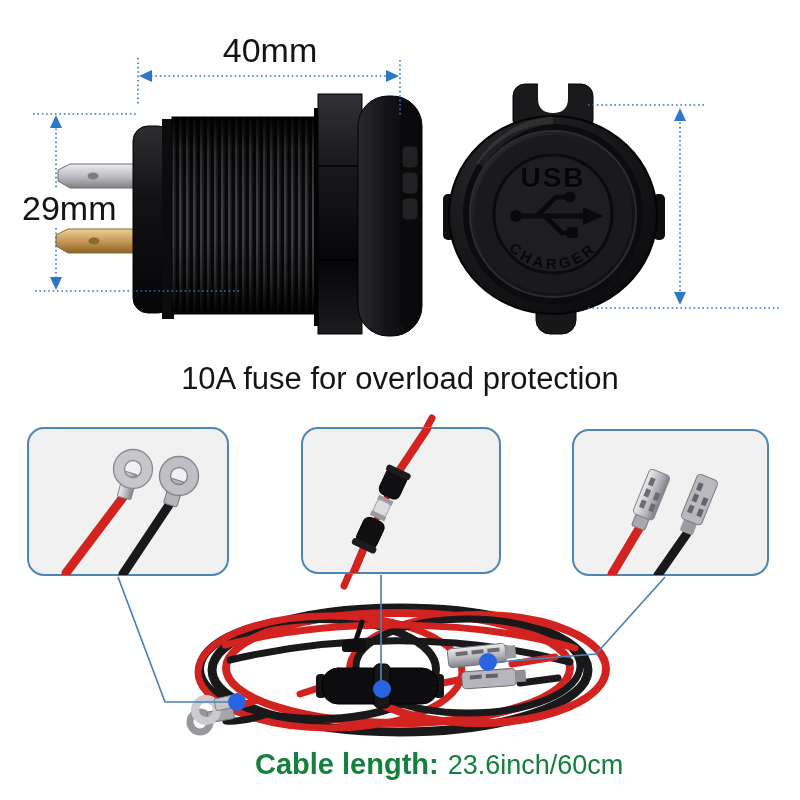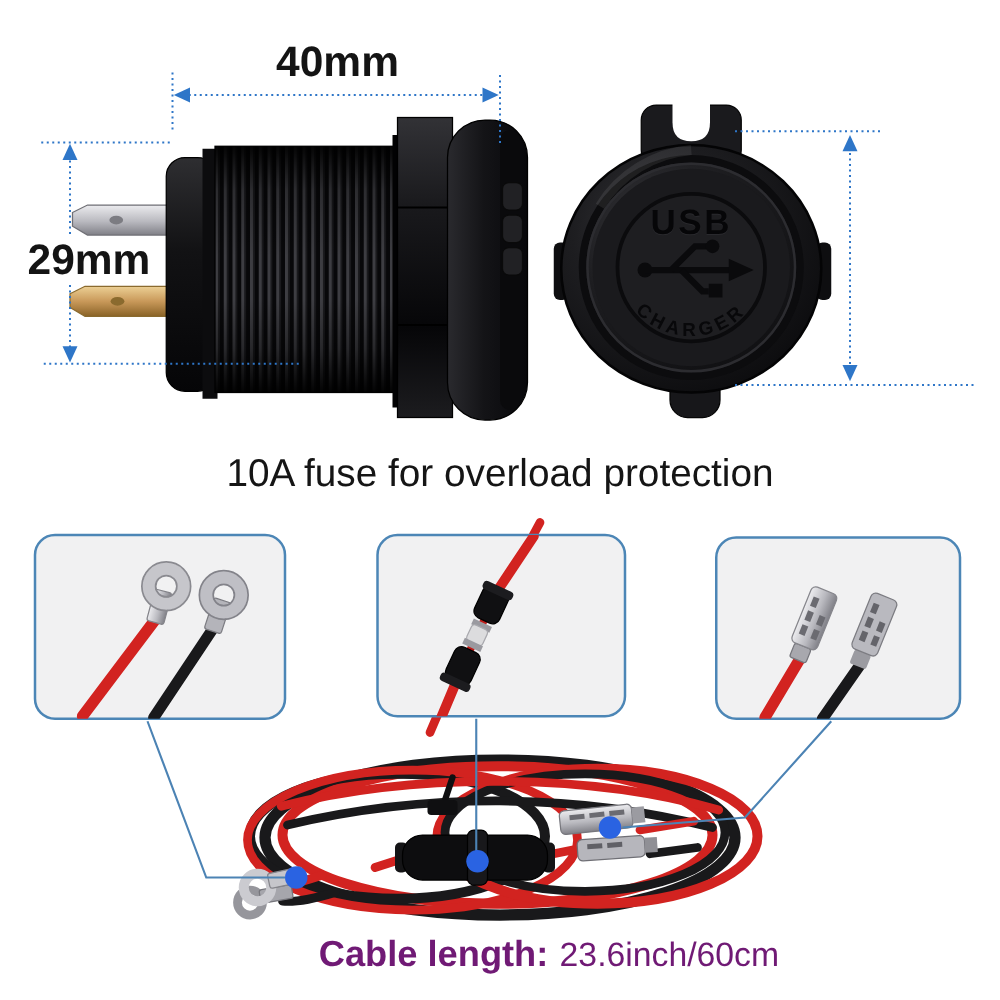--- a/index.html
+++ b/index.html
@@ -1,22 +1,22 @@
 <!DOCTYPE html>
 <html><head>
 <meta charset="utf-8">
 <style>
   html,body{margin:0;padding:0;background:#ffffff;}
   .stage{position:relative;width:800px;height:800px;background:#ffffff;overflow:hidden;
          font-family:"Liberation Sans","DejaVu Sans",sans-serif;}
   svg.art{position:absolute;left:0;top:0;width:800px;height:800px;}
-  .dim-label{position:absolute;color:#141414;font-size:34px;font-weight:700;letter-spacing:0;}
+  .dim-label{position:absolute;color:#141414;font-size:34px;font-weight:400;letter-spacing:0;}
   .headline{position:absolute;left:0;top:361px;width:800px;text-align:center;
             color:#151515;font-size:31px;font-weight:400;}
-  .footer{position:absolute;left:255px;top:748px;white-space:nowrap;color:#701a75;}
+  .footer{position:absolute;left:255px;top:748px;white-space:nowrap;color:#15803d;}
   .footer .lbl{font-size:29px;font-weight:700;}
   .footer .val{font-size:27px;font-weight:400;margin-left:9px;}
   .usb-text{font-family:"Liberation Sans",sans-serif;font-size:28px;font-weight:700;letter-spacing:2px;}
   .charger-text{font-family:"Liberation Sans",sans-serif;font-size:15px;font-weight:700;letter-spacing:3.5px;}
   .dotted{fill:none;stroke-width:1.6;stroke-dasharray:1.6 2.8;}
   .co-line{fill:none;stroke-width:1.7;}
   .wr{stroke:#D22320;}
   .wb{stroke:#19191B;}
 </style>
 </head>

